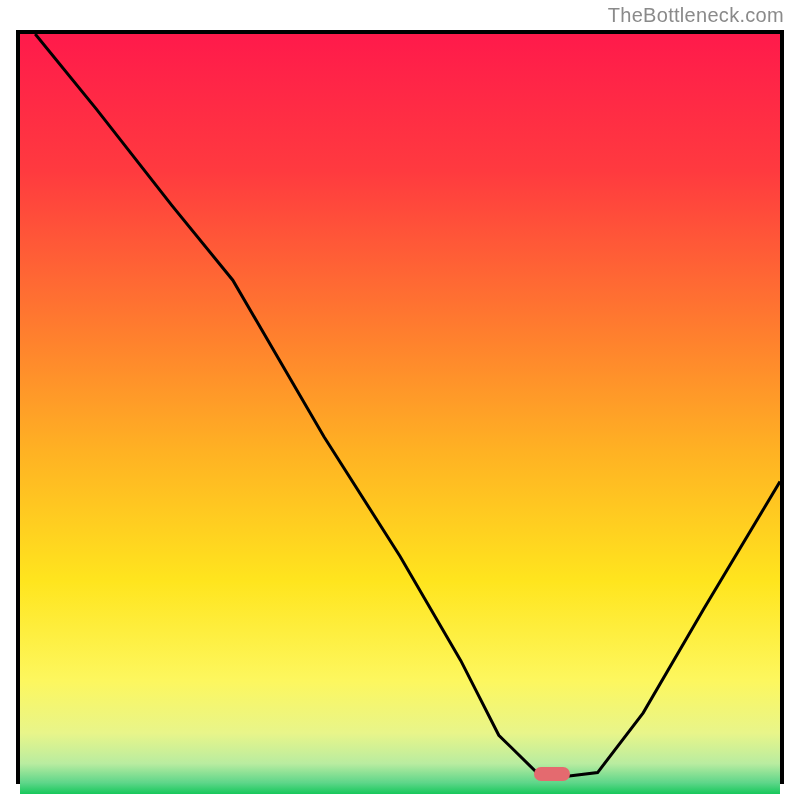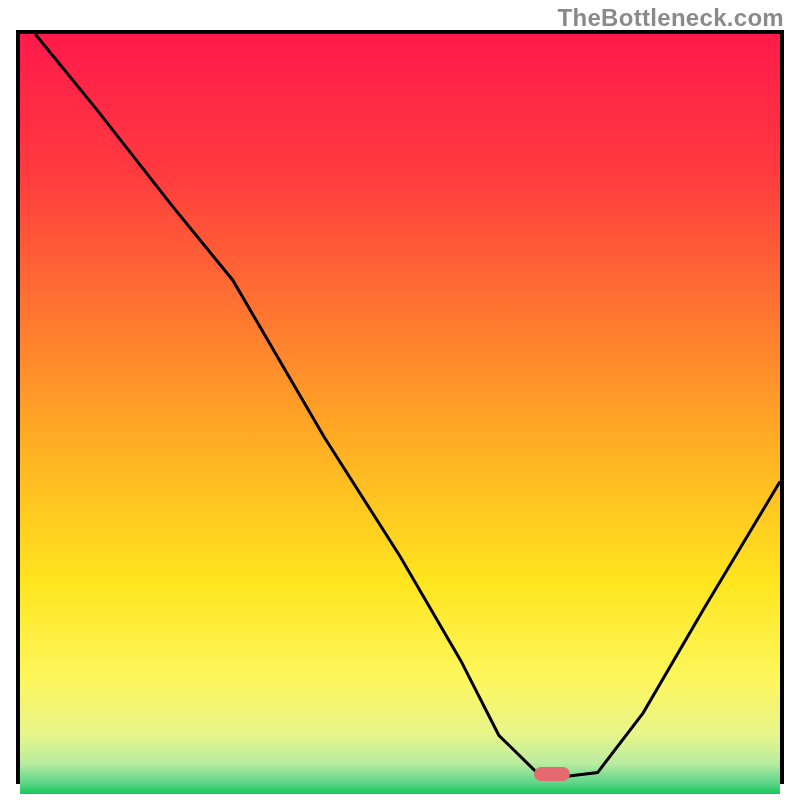--- a/index.html
+++ b/index.html
@@ -17,22 +17,22 @@
     top: 30px;
     width: 768px;
     height: 754px;
     box-sizing: border-box;
     border: 4px solid #000;
   }
   .watermark {
     position: absolute;
     top: 4px;
     right: 16px;
-    font-size: 24px;
-    font-weight: 700;
+    font-size: 20px;
+    font-weight: 400;
     color: #8a8a8a;
     letter-spacing: 0.3px;
   }
   .plot-area {
     position: absolute;
     left: 0;
     top: 0;
     width: 100%;
     height: 100%;
   }

